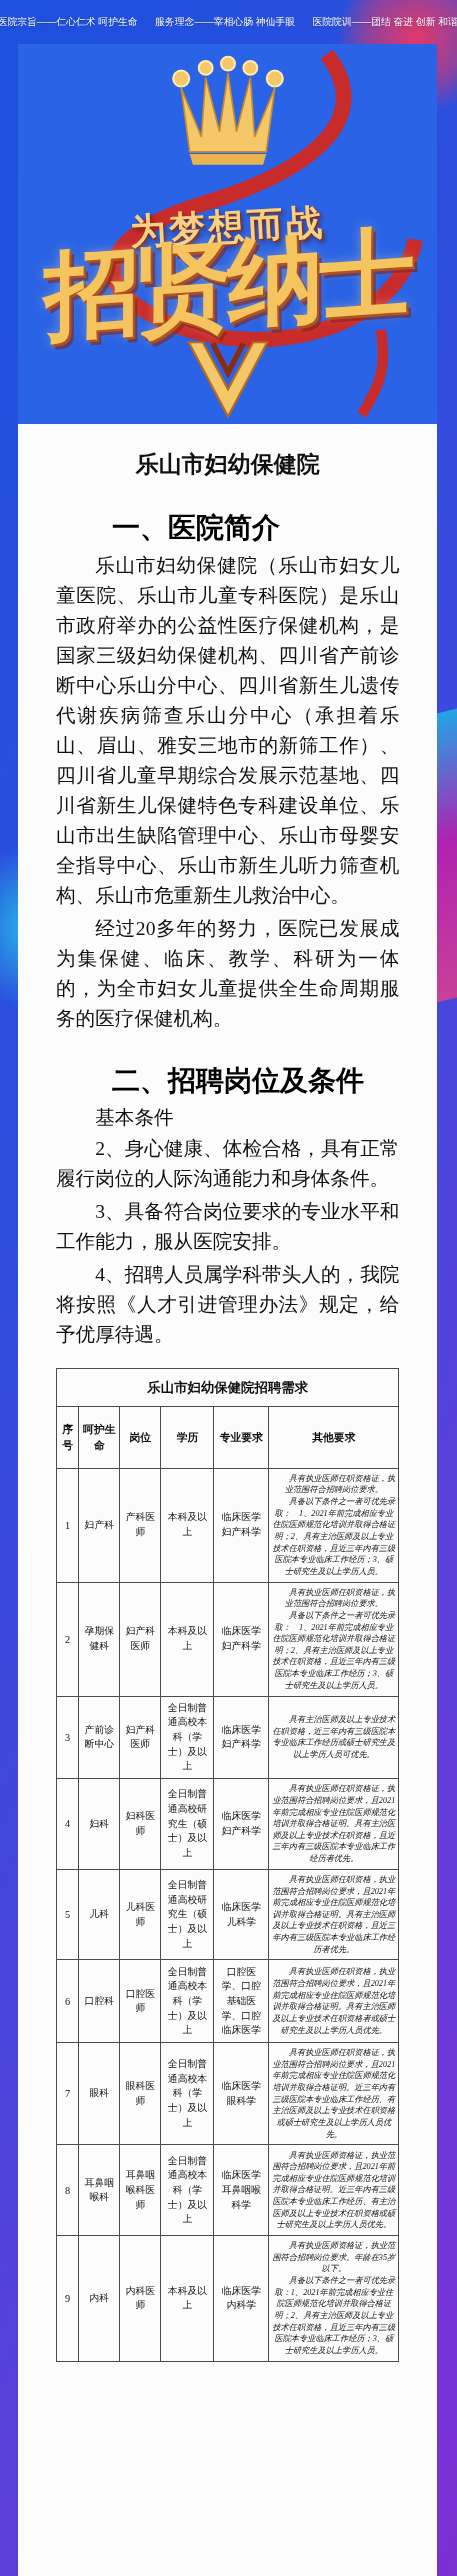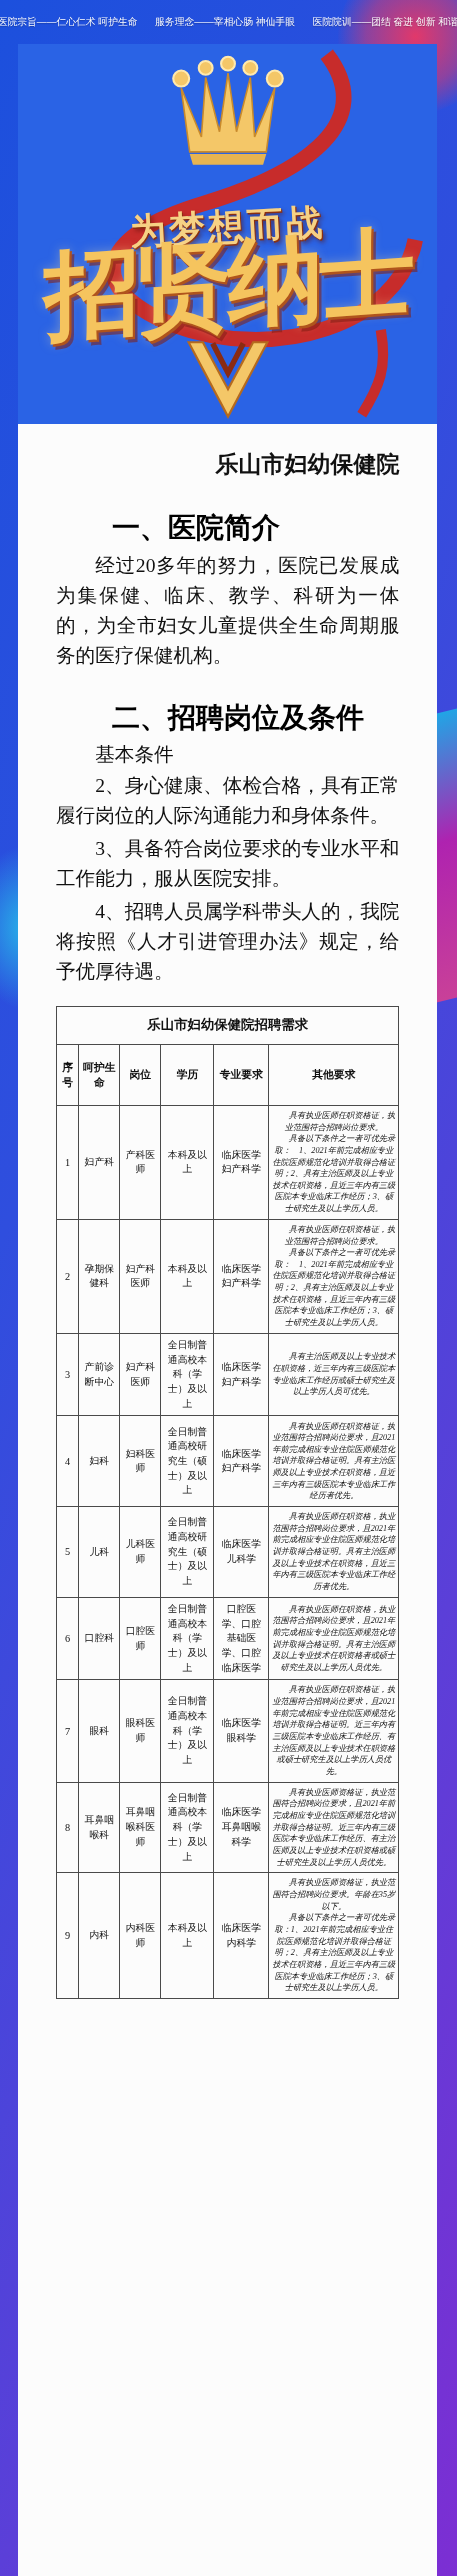--- a/index.html
+++ b/index.html
@@ -52,21 +52,21 @@
   }
   .vmark{position:absolute;left:50%;top:295px;transform:translateX(-50%);}
 
   
   .card{
     position:absolute;top:424px;left:18px;right:19.6px;min-height:2679px;
     background:#fcfcfc;box-sizing:border-box;
     padding:21.6px 38px 24px 38px;
   }
   .doc-title{
-    text-align:right;font-weight:bold;font-size:23px;line-height:1.4;margin:3.1px 0 0 0;
+    text-align:center;font-weight:bold;font-size:23px;line-height:1.4;margin:3.1px 0 0 0;
   }
   .sec-heading{
     font-family:"Liberation Sans",sans-serif;font-weight:800;font-size:28px;
     margin:28px 0 4.1px 0;padding-left:2em;color:#000;
   }
   .sec-sub{
     font-size:19.6px;margin:2.1px 0;padding-left:2em;
   }
   .para{
     font-size:19.6px;line-height:1.53;text-indent:2em;text-align:justify;margin:3.1px 0;
@@ -125,20 +125,21 @@
     <path d="M8,6 L80,142 L152,6 L126,6 L80,92 L34,6 Z" fill="#f4c768" stroke="#b56a1e" stroke-width="4"></path>
     <path d="M52,8 L80,62 L108,8" fill="none" stroke="#8a2b12" stroke-width="10"></path>
   </svg>
 </div>
 
 <div class="card">
 
   <div class="doc-title">乐山市妇幼保健院</div>
 
   <div class="sec-heading">一、医院简介</div>
+  <p class="para">乐山市妇幼保健院（乐山市妇女儿童医院、乐山市儿童专科医院）是乐山市政府举办的公益性医疗保健机构，是国家三级妇幼保健机构、四川省产前诊断中心乐山分中心、四川省新生儿遗传代谢疾病筛查乐山分中心（承担着乐山、眉山、雅安三地市的新筛工作）、四川省儿童早期综合发展示范基地、四川省新生儿保健特色专科建设单位、乐山市出生缺陷管理中心、乐山市母婴安全指导中心、乐山市新生儿听力筛查机构、乐山市危重新生儿救治中心。</p>
   <p class="para">经过20多年的努力，医院已发展成为集保健、临床、教学、科研为一体的，为全市妇女儿童提供全生命周期服务的医疗保健机构。</p>
 
   <div class="sec-heading">二、招聘岗位及条件</div>
   <div class="sec-sub">基本条件</div>
   <p class="para">2、身心健康、体检合格，具有正常履行岗位的人际沟通能力和身体条件。</p>
   <p class="para">3、具备符合岗位要求的专业水平和工作能力，服从医院安排。</p>
   <p class="para">4、招聘人员属学科带头人的，我院将按照《人才引进管理办法》规定，给予优厚待遇。</p>
 
   <table class="recruit">
     <colgroup>

